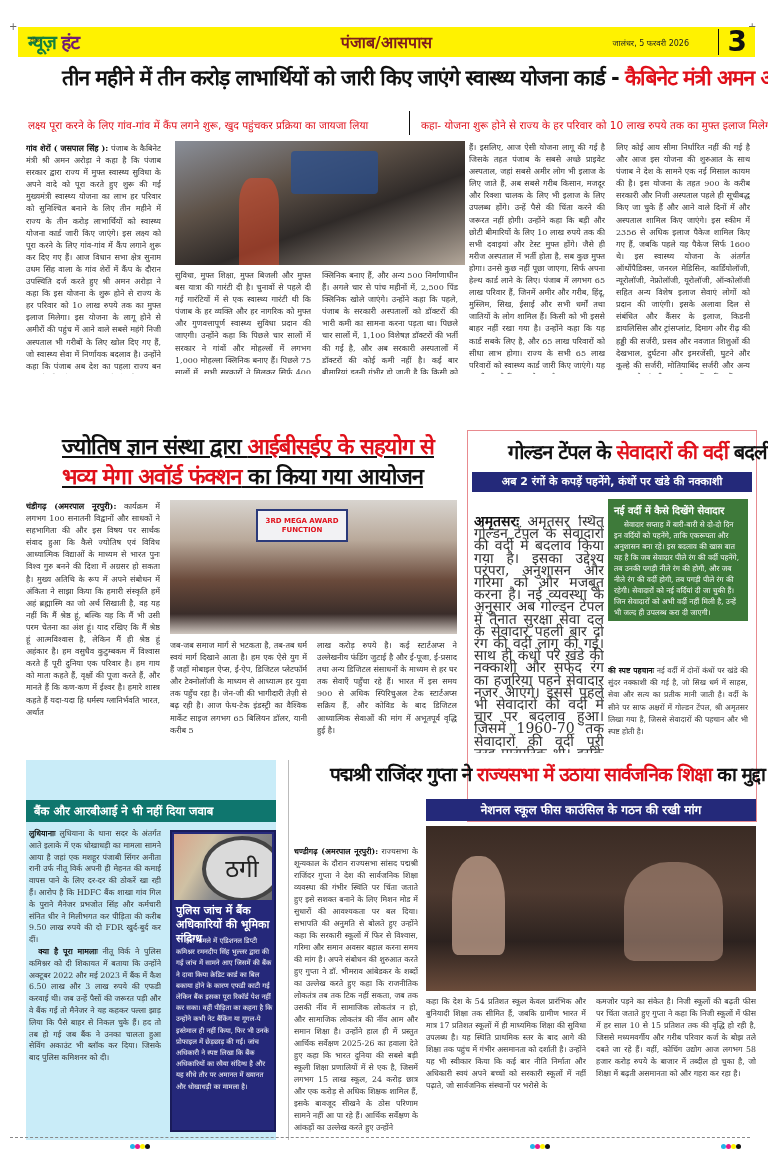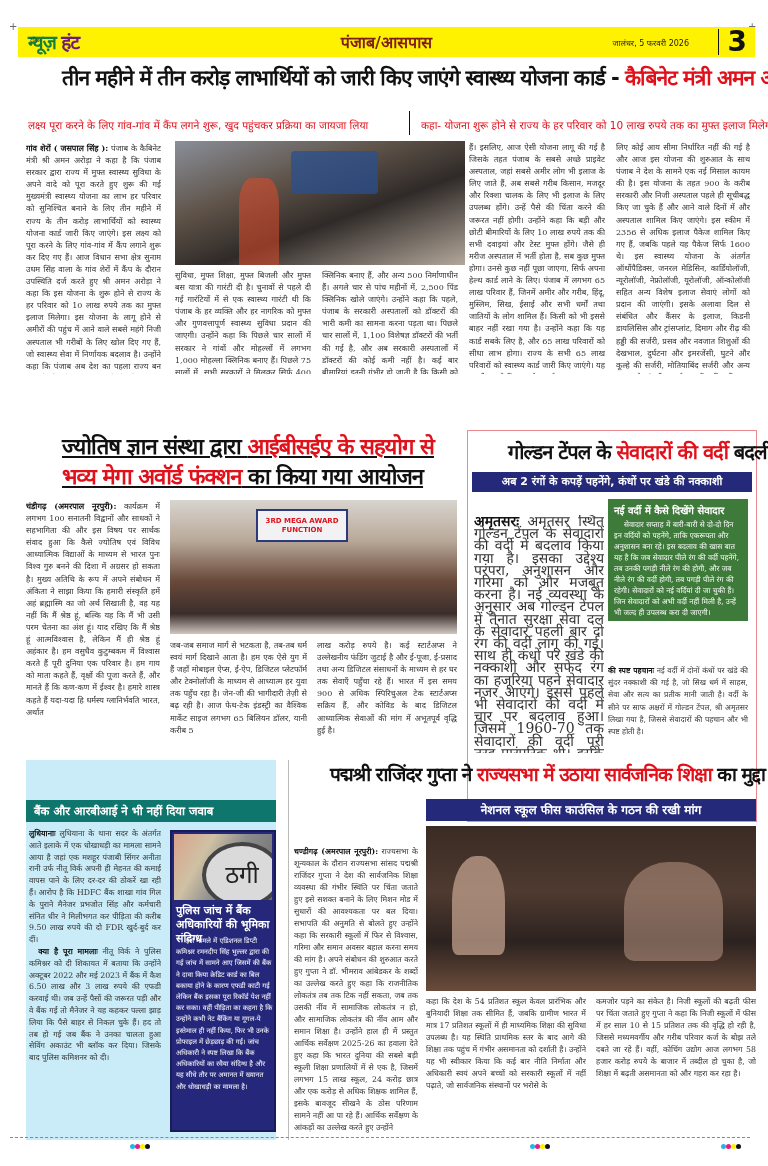--- a/index.html
+++ b/index.html
@@ -29,21 +29,21 @@
   .body-text b { color: #111; }
   .col { position: absolute; overflow: hidden; }
 
   .photo { position: absolute; overflow: hidden; }
   .photo-crowd { background: linear-gradient(160deg, #8a8f99 0%, #5e5248 35%, #2f2a28 60%, #b3a79a 100%); }
   .photo-crowd::before { content: ""; position: absolute; left: 40%; top: 8%; width: 30%; height: 35%; background: #2a4f8f; opacity: .75; border-radius: 4px; }
   .photo-crowd::after { content: ""; position: absolute; left: 22%; top: 30%; width: 14%; height: 70%; background: #e04a2a; opacity: .55; border-radius: 30% 30% 0 0; }
   .photo-award { background: linear-gradient(180deg, #d8d4cf 0%, #b9a99a 30%, #6a4a3b 60%, #3a2d2a 85%, #d0c7c0 100%); }
   .photo-award .banner { position: absolute; left: 30%; top: 7%; width: 32%; height: 24%; background: #f2f2f4; border: 2px solid #2b3a7a; font-family: "DejaVu Sans", sans-serif; font-weight: bold; font-size: 7px; color: #e0111b; text-align: center; padding-top: 6px; line-height: 9px; }
   .photo-money { background: linear-gradient(120deg, #d9a38a 0%, #cfc1a4 30%, #8c8c8c 55%, #6b6b6b 100%); }
-  .photo-money .stamp { position: absolute; right: -10px; top: 8px; width: 80px; height: 66px; border-radius: 50%; background: #dadada; border: 4px solid #444; font-family: "DejaVu Sans", sans-serif; font-size: 24px; color: #222; text-align: center; line-height: 58px; }
+  .photo-money .stamp { position: absolute; right: -10px; top: 2px; width: 80px; height: 66px; border-radius: 50%; background: #dadada; border: 4px solid #444; font-family: "DejaVu Sans", sans-serif; font-size: 24px; color: #222; text-align: center; line-height: 58px; }
   .photo-parl { background: linear-gradient(180deg, #3a2b24 0%, #4e3a30 40%, #2c221f 70%, #6b4c3b 100%); }
   .photo-parl::before { content: ""; position: absolute; left: 8%; top: 18%; width: 16%; height: 60%; background: #caa894; border-radius: 45% 45% 10% 10%; opacity: .7; }
   .photo-parl::after { content: ""; position: absolute; left: 60%; top: 22%; width: 30%; height: 60%; background: #b89584; border-radius: 45% 45% 10% 10%; opacity: .55; }
 
   .vline { position: absolute; width: 1px; background: #111; }
 
   
   .gt-box { left: 467px; top: 430px; width: 290px; height: 392px; border: 1px solid #e88a8f; }
   .blue-band { background: #24297a; color: #fff; font-family: "DejaVu Sans", sans-serif; font-weight: bold; white-space: nowrap; text-align: center; }
   .green-box { background: #3e7a3a; color: #fff; }

